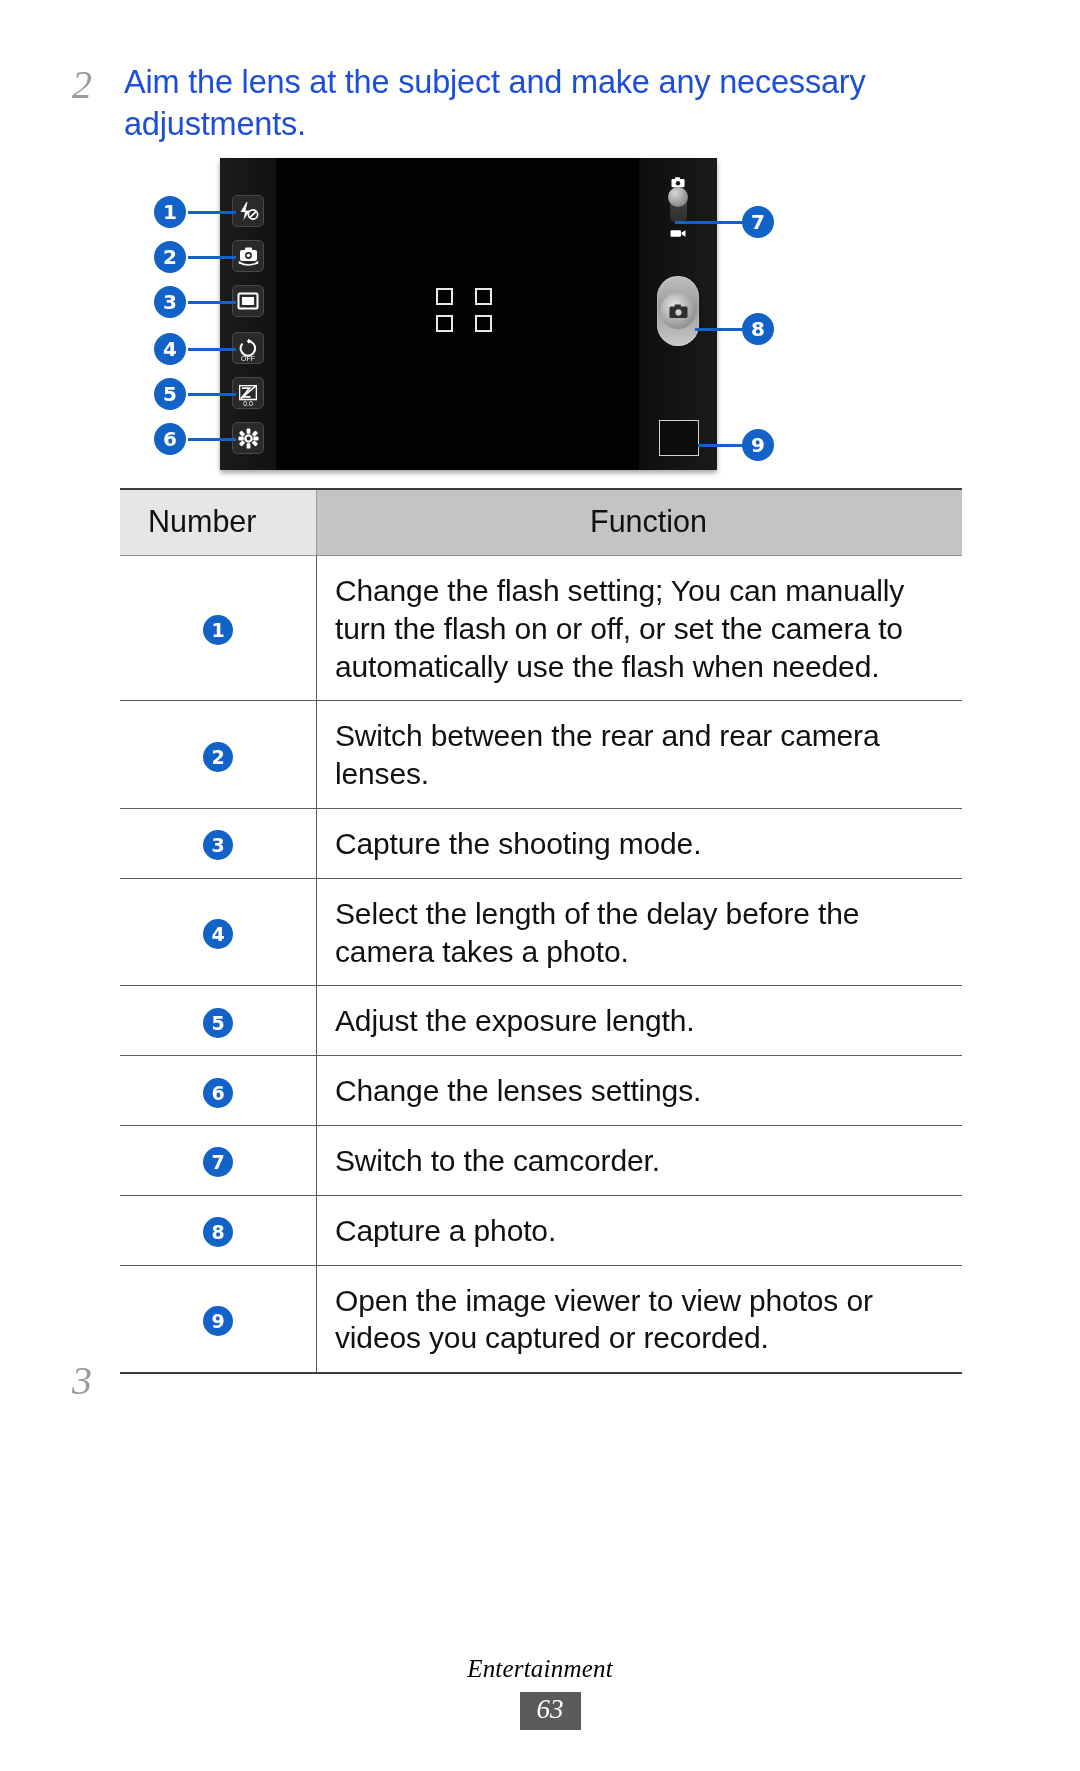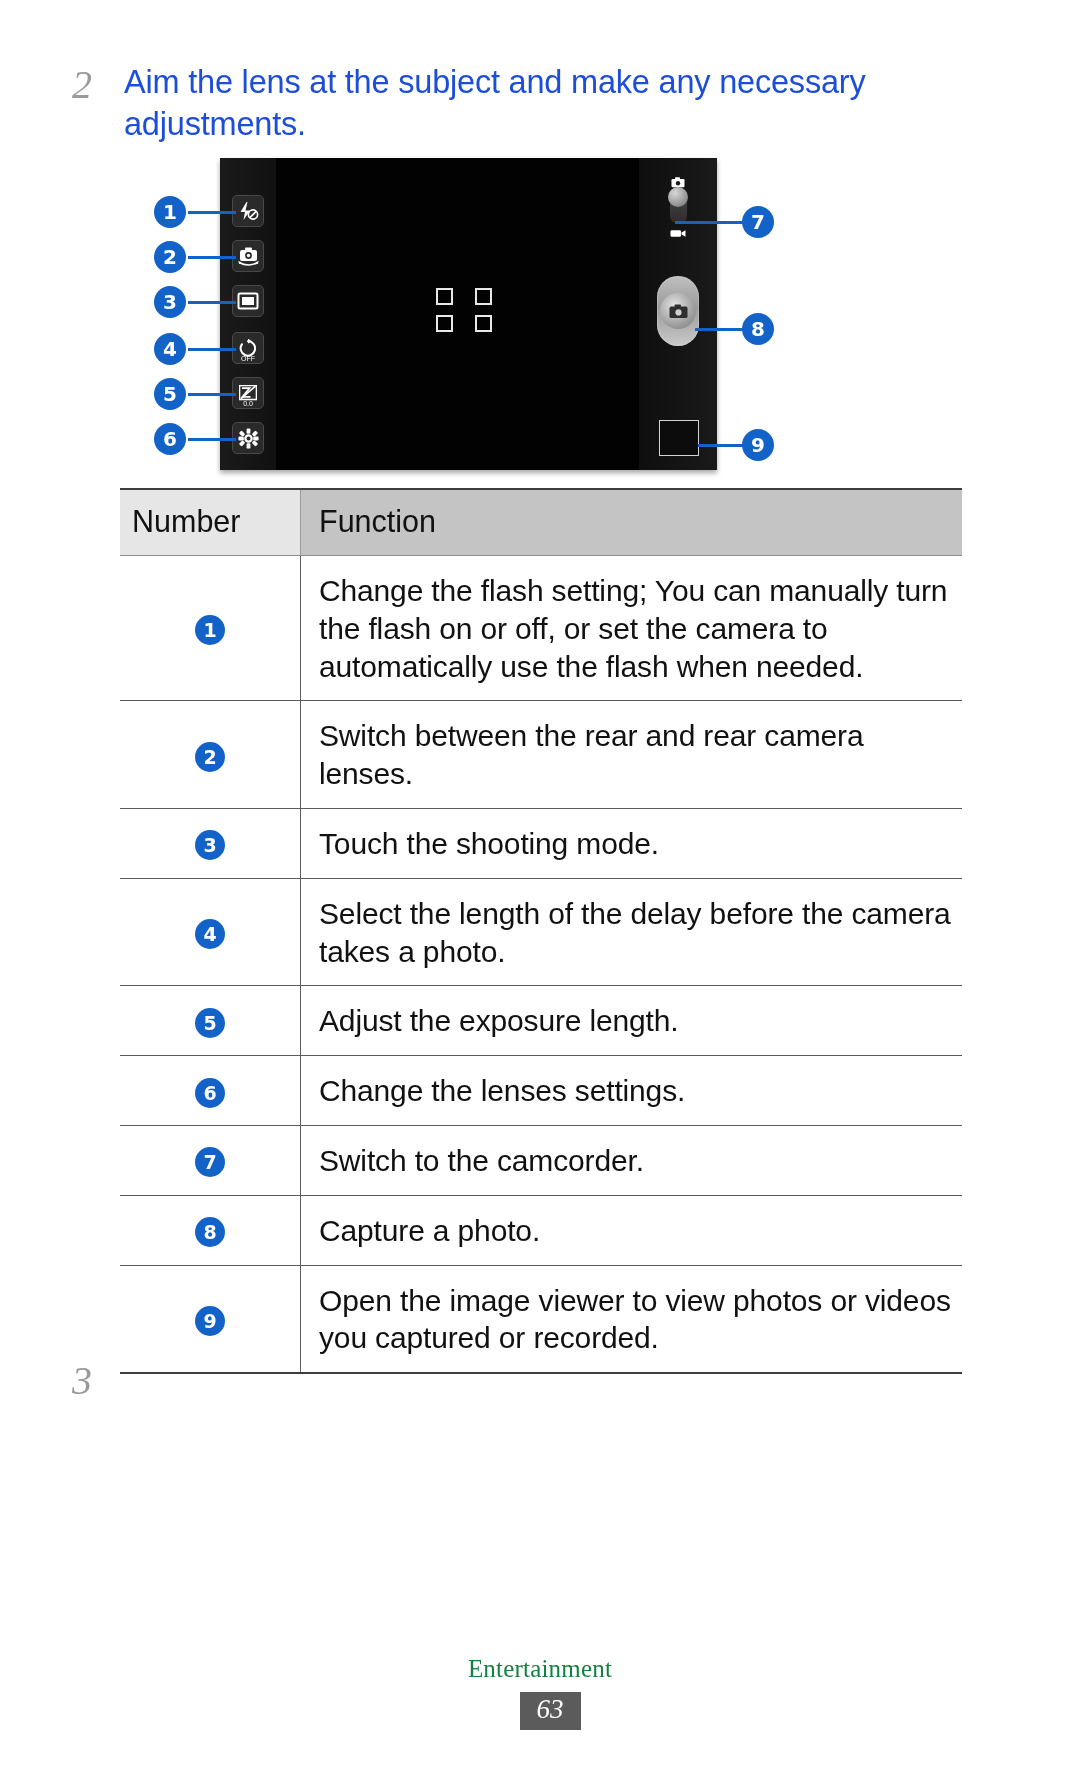--- a/index.html
+++ b/index.html
@@ -219,31 +219,31 @@
     position: absolute;
     left: 120px;
     top: 488px;
     width: 842px;
     border-collapse: collapse;
     font-size: 30px;
   }
   #fn-table thead th {
     font-weight: normal;
     font-size: 30.5px;
-    text-align: left;
+    text-align: center;
     padding: 14px 0 16px 18px;
     border-top: 2.5px solid #3d3d3d;
     border-bottom: 1px solid #8d8d8d;
     color: #111;
   }
   #fn-table thead th.col-num {
     background: #e6e6e6;
     width: 168px;
     text-align: left;
-    padding-left: 12px;
+    padding-left: 28px;
     border-right: 1px solid #9a9a9a;
   }
   #fn-table thead th.col-fn {
     background: #c4c4c4;
   }
   #fn-table tbody td {
     border-bottom: 1.5px solid #5b5b5b;
     padding: 16px 10px 15px 18px;
     vertical-align: middle;
     line-height: 1.26;
@@ -275,22 +275,23 @@
   
   #footer {
     position: absolute;
     left: 0;
     right: 0;
     top: 1655px;
     text-align: center;
   }
   #footer .section {
     font-family: "Liberation Serif", serif;
+    font-style: italic;
     font-size: 25px;
-    color: #15803d;
+    color: #000000;
     letter-spacing: 0.2px;
   }
   #footer .pagebox {
     display: inline-block;
     margin-top: 9px;
     background: #5b5b5b;
     color: #ffffff;
     font-family: "Liberation Serif", serif;
     font-style: italic;
     font-size: 27px;
@@ -449,21 +450,21 @@
     <tr>
       <td class="num-cell"><span class="num-badge">1</span></td>
       <td>Change the flash setting; You can manually turn the flash on or off, or set the camera to automatically use the flash when needed.</td>
     </tr>
     <tr>
       <td class="num-cell"><span class="num-badge">2</span></td>
       <td>Switch between the rear and rear camera lenses.</td>
     </tr>
     <tr>
       <td class="num-cell"><span class="num-badge">3</span></td>
-      <td>Touch the shooting mode.</td>
+      <td>Capture the shooting mode.</td>
     </tr>
     <tr>
       <td class="num-cell"><span class="num-badge">4</span></td>
       <td>Select the length of the delay before the camera takes a photo.</td>
     </tr>
     <tr>
       <td class="num-cell"><span class="num-badge">5</span></td>
       <td>Adjust the exposure length.</td>
     </tr>
     <tr>

